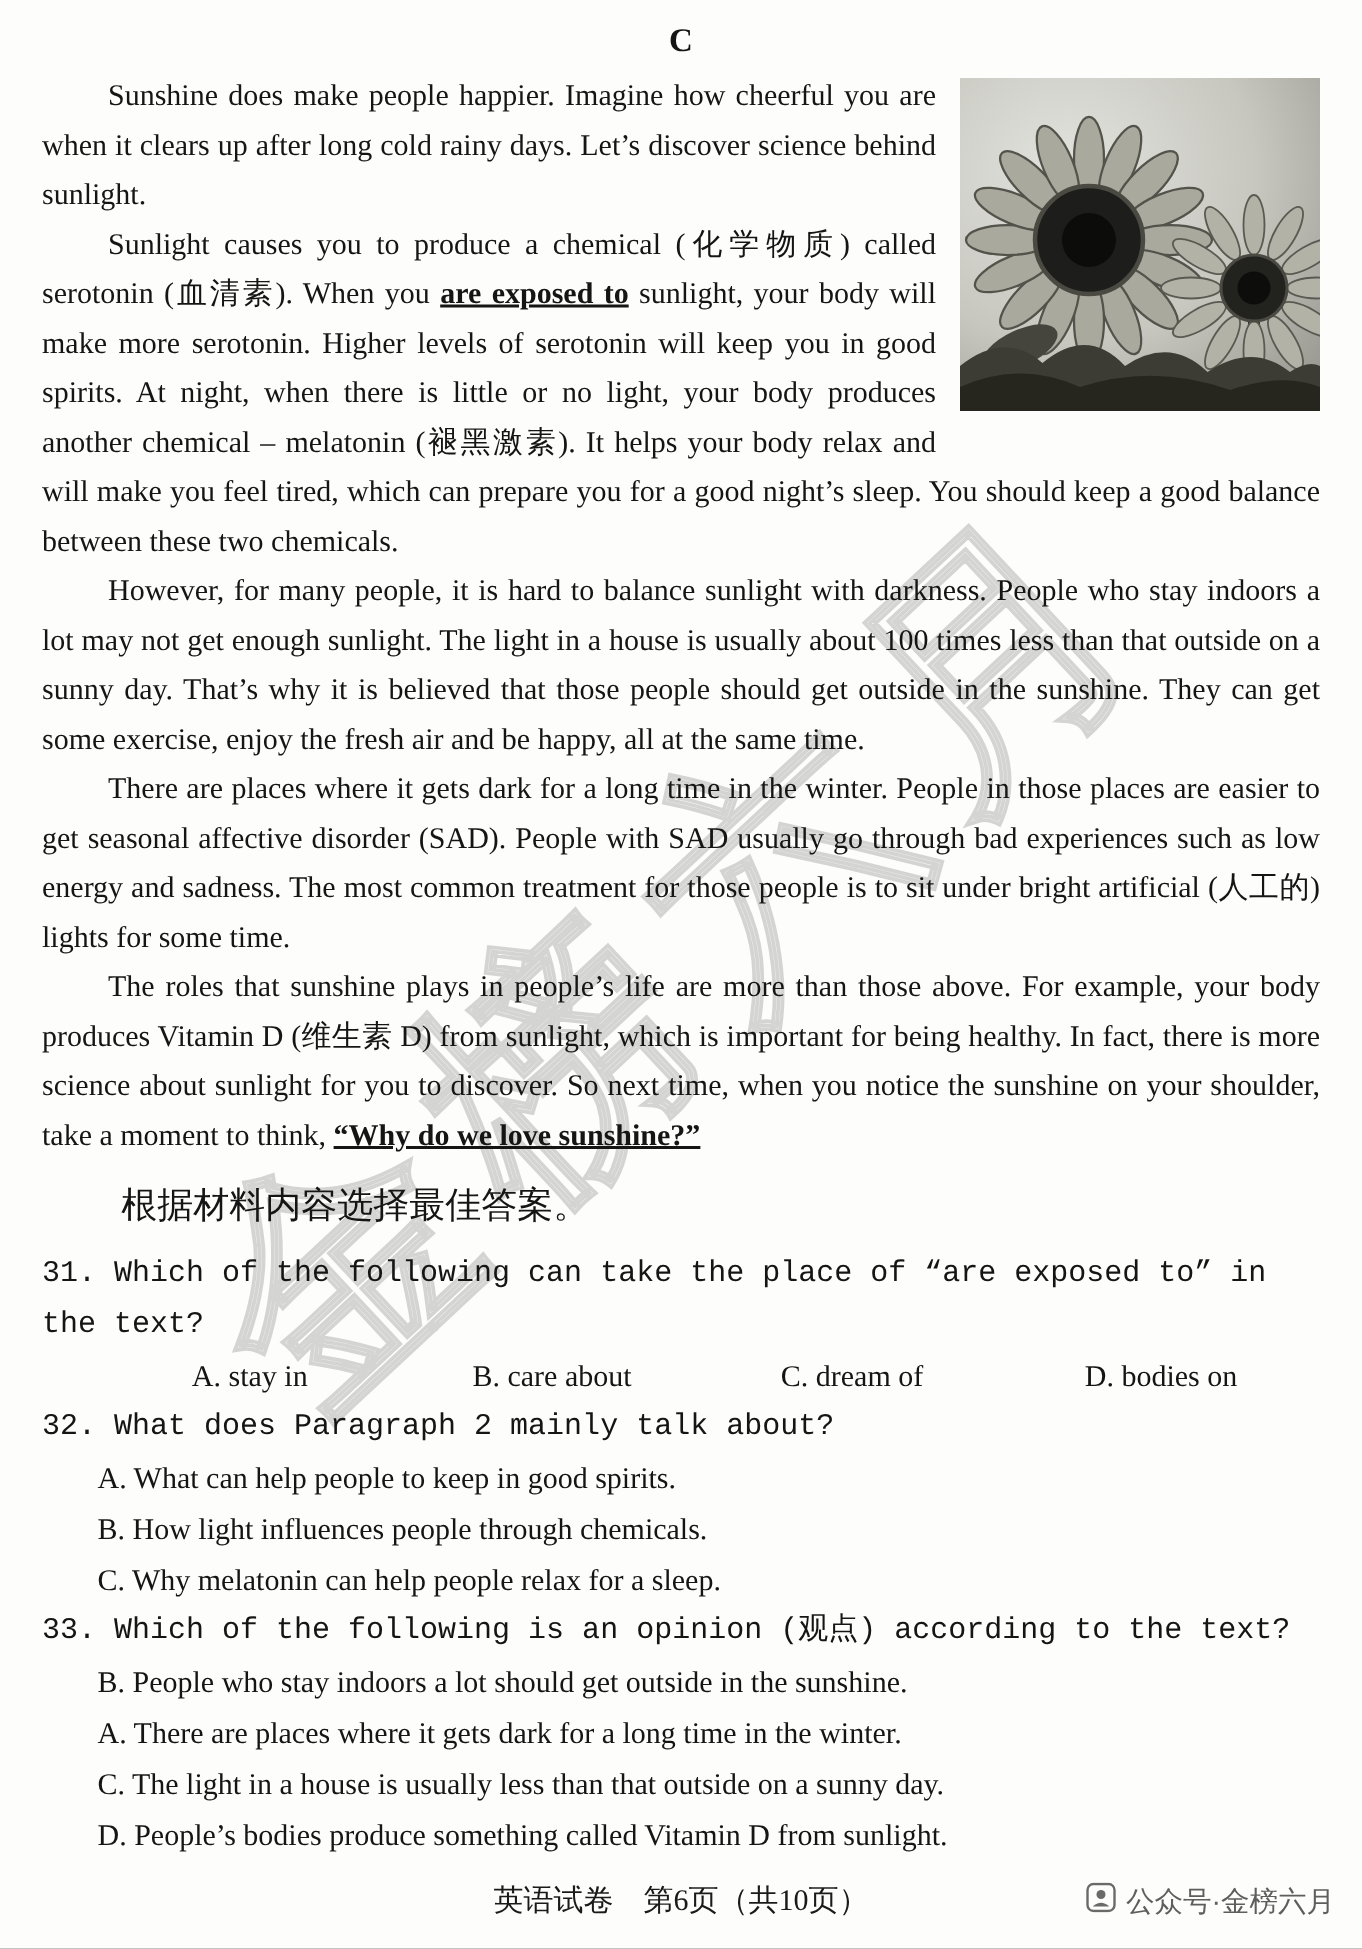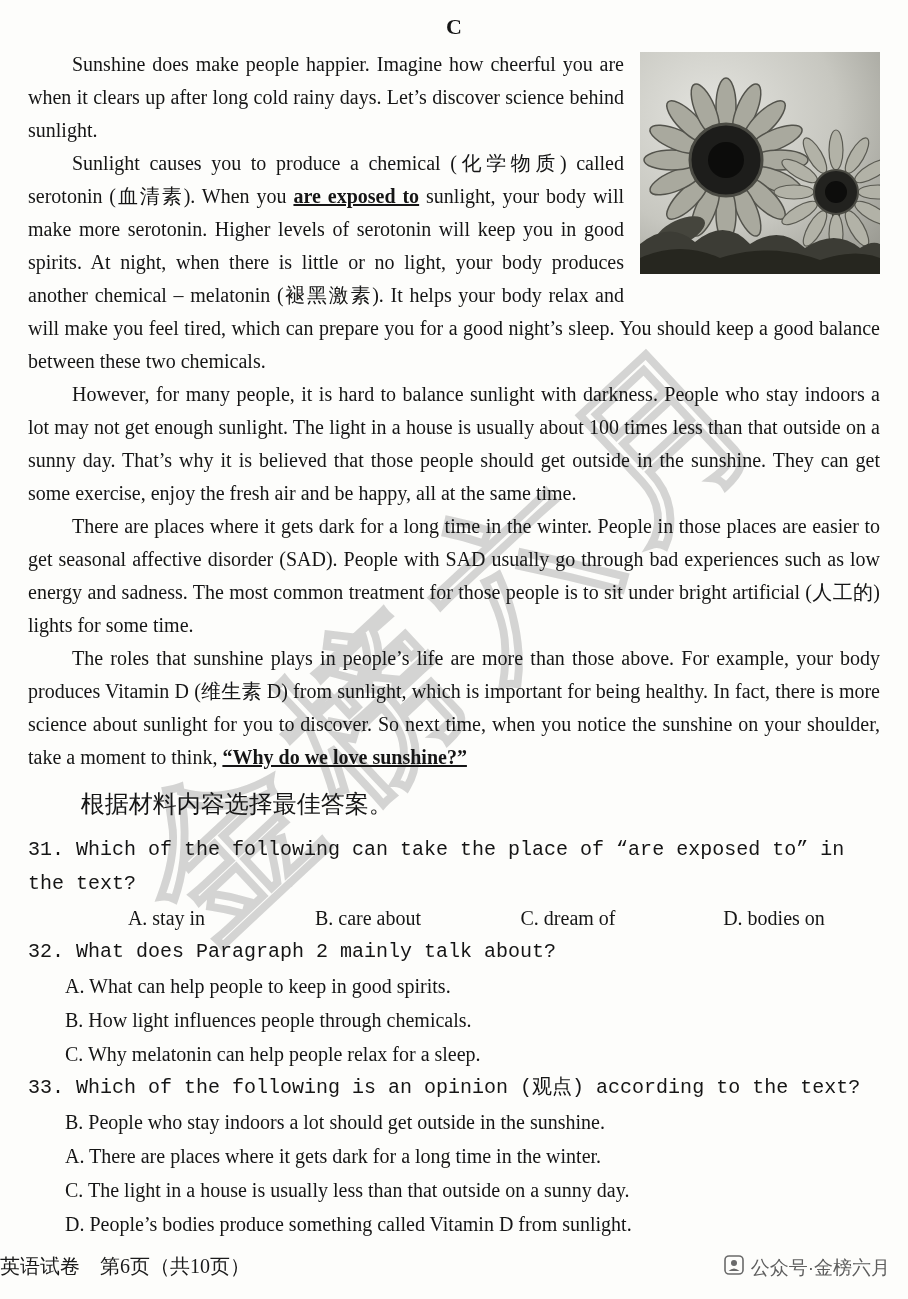--- a/index.html
+++ b/index.html
@@ -13,21 +13,21 @@
   .photo{float:right;width:240px;height:222px;margin:4px 0 10px 16px;display:block;}
   .para{font-size:20px;line-height:33px;text-align:justify;text-indent:2.2em;margin:0;}
   .bu{font-weight:bold;text-decoration:underline;}
   .instruction{font-size:24px;line-height:33px;text-indent:2.2em;margin:14px 0 12px 0;}
   .question{font-size:20px;line-height:34px;}
   .q-stem{margin:0;font-family:Liberation Mono, monospace;}
   .q-options{padding-left:37px;}
   .q-option{display:block;}
   .q-options-inline{display:grid;grid-template-columns:203px 200px 200px auto;padding-left:37px;text-align:center;}
   .footer{position:absolute;left:0;right:0;bottom:16px;height:30px;z-index:1;}
-  .footer-center{font-size:20px;color:#1a1a1a;}
+  .footer-center{text-align:center;font-size:20px;color:#1a1a1a;}
   .footer-right{
     position:absolute;right:18px;top:2px;display:flex;align-items:flex-start;gap:7px;
     color:#5e5e5e;font-family:"Liberation Sans","DejaVu Sans",sans-serif;font-size:19px;
   }
   .watermark{
     position:absolute;left:50%;top:635px;
     transform:translate(-50%,-50%) rotate(-43deg);
     font-size:172px;font-weight:bold;letter-spacing:26px;white-space:nowrap;
     color:transparent;-webkit-text-stroke:2.5px rgba(120,120,120,0.30);
     z-index:0;pointer-events:none;font-family:"DejaVu Sans",sans-serif;

